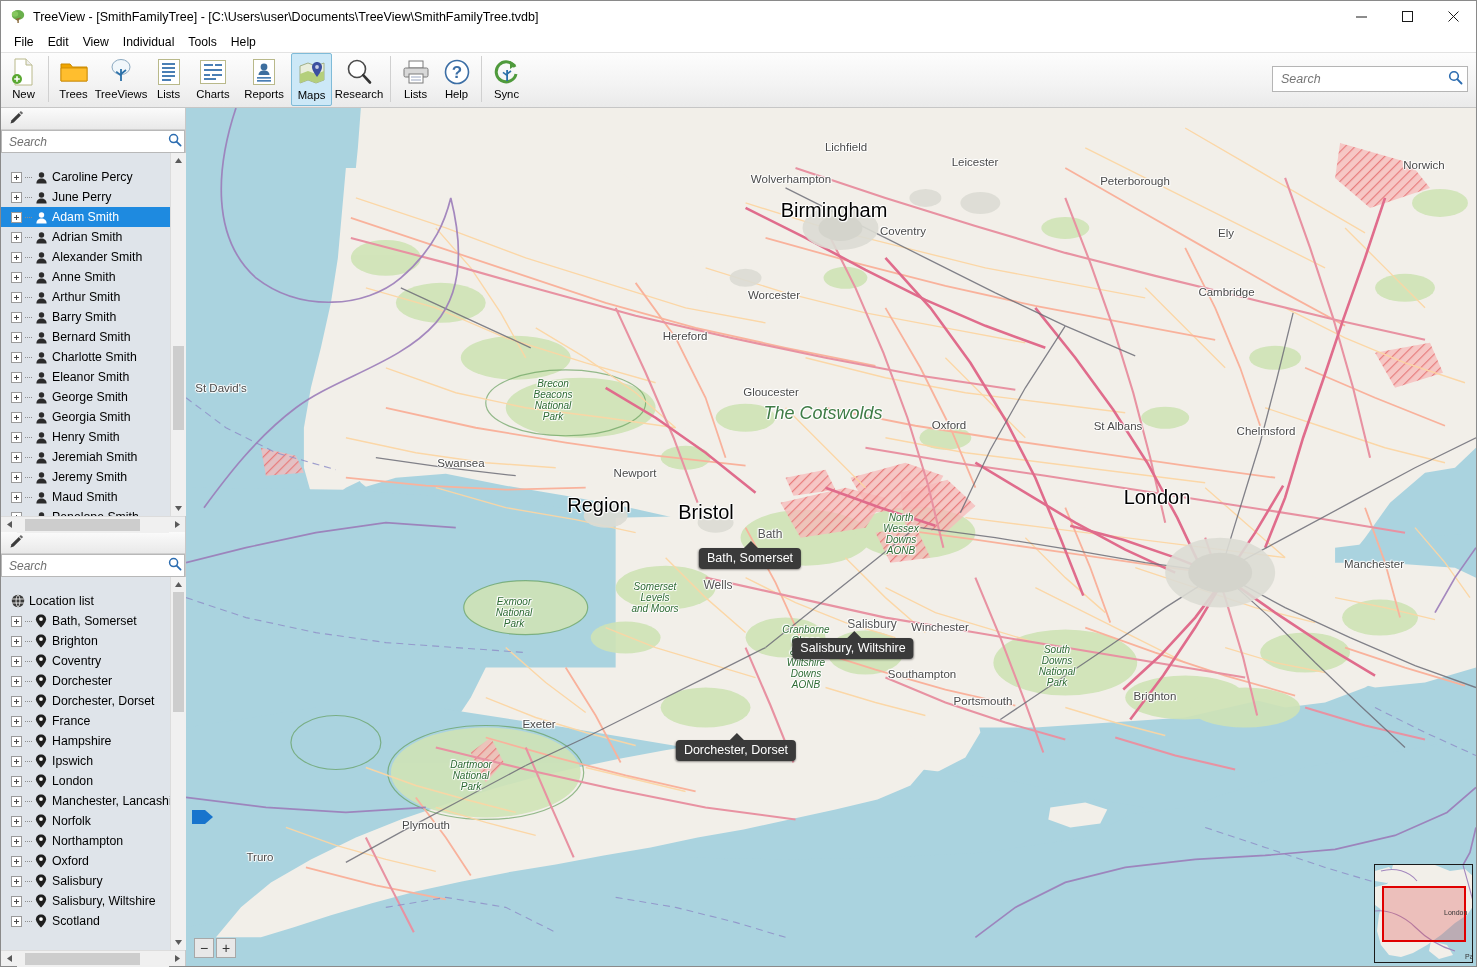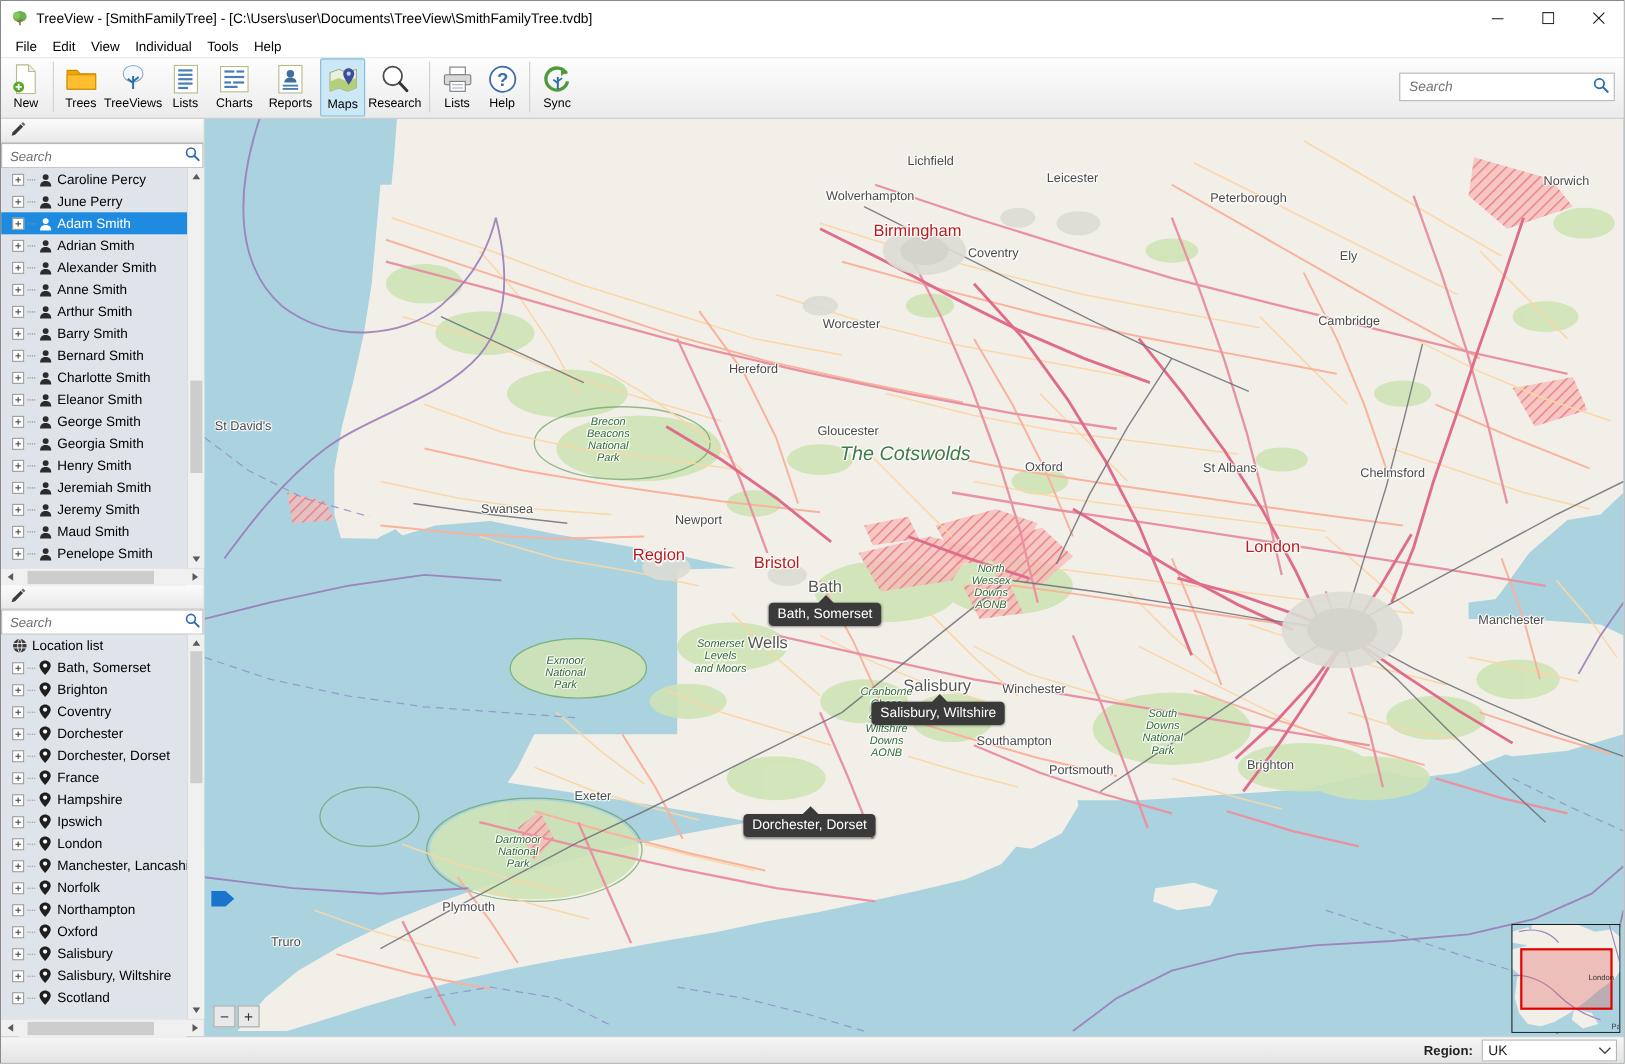--- a/index.html
+++ b/index.html
@@ -118,21 +118,21 @@
   .panel-search input {
     border: none; outline: none; flex: 1; background: transparent;
     font-family: "Liberation Sans", sans-serif;
     font-size: 12px; font-style: italic; color: #5a5a5a;
   }
   .panel-search input::placeholder { color: #6f6f6f; font-style: italic; }
   .tree-wrap { flex: 1; position: relative; min-height: 0; display: flex; }
   .tree {
     flex: 1; background: #dfe4ea;
     overflow: hidden; position: relative;
-    padding-top: 0;
+    padding-top: 14px;
   }
   .tree-row {
     height: 20px; display: flex; align-items: center;
     padding-left: 10px; white-space: nowrap; cursor: default;
     font-size: 12.3px; color: #000;
   }
   .tree-row.sel { background: #1e8ae0; color: #fff; }
   .expander {
     width: 11px; height: 11px; border: 1px solid #9a9a9a;
     background: #fff; margin-right: 3px; position: relative; flex: 0 0 auto;
@@ -161,23 +161,23 @@
 
   
   .map-area { flex: 1; position: relative; overflow: hidden; background: #aad3df; }
   .map-canvas { position: absolute; inset: 0; }
   .map-label {
     position: absolute; transform: translate(-50%,-50%);
     color: #333; white-space: nowrap; pointer-events: none;
     text-shadow: 1px 0 1px #fff, -1px 0 1px #fff, 0 1px 1px #fff, 0 -1px 1px #fff,
                  1px 1px 1px #fff, -1px -1px 1px #fff;
   }
-  .ml-major { font-size: 15px; color: #b91c1c; }
+  .ml-major { font-size: 20px; color: #000000; }
   .ml-city { font-size: 11.5px; color: #4a4a4a; }
-  .ml-small { font-size: 15px; color: #555; }
+  .ml-small { font-size: 12px; color: #555; margin-left: 20px; }
   .ml-park { font-size: 10px; color: #2e6b34; font-style: italic; text-align:center; line-height: 11px; margin-top: 12px;}
   .ml-park-lg { font-size: 18px; color: #3f7c46; font-style: italic; }
 
   .pin-label {
     position: absolute; transform: translate(-50%, 0);
     background: #3a3a3a; color: #fff;
     font-size: 12.5px; padding: 3px 8px 4px 8px;
     border-radius: 4px; white-space: nowrap;
     box-shadow: 0 1px 2px rgba(0,0,0,.4);
   }
@@ -1268,24 +1268,13 @@
           </g>
           <rect x="8" y="22" width="82" height="54" fill="#e05a5a" opacity="0.32"></rect>
           <rect x="8" y="22" width="82" height="54" fill="none" stroke="#e00000" stroke-width="2"></rect>
           <text x="69" y="50" font-family="Liberation Sans, sans-serif" font-size="7" fill="#333">London</text>
           <text x="90" y="94" font-family="Liberation Sans, sans-serif" font-size="7" fill="#333">Par</text>
         </svg>
       </div>
     </div>
   </div>
 
-  <div class="statusbar">
-    <span class="status-label">Region:</span>
-    <div class="region-select">
-      <span>UK</span>
-      <span class="chev">
-        <svg width="12" height="8" viewBox="0 0 12 8">
-            <path d="M1 1.5 L6 6.5 L11 1.5" fill="none" stroke="#444" stroke-width="1.3"></path>
-          </svg>
-      </span>
-    </div>
-  </div>
 </div>
 
 </body></html>

